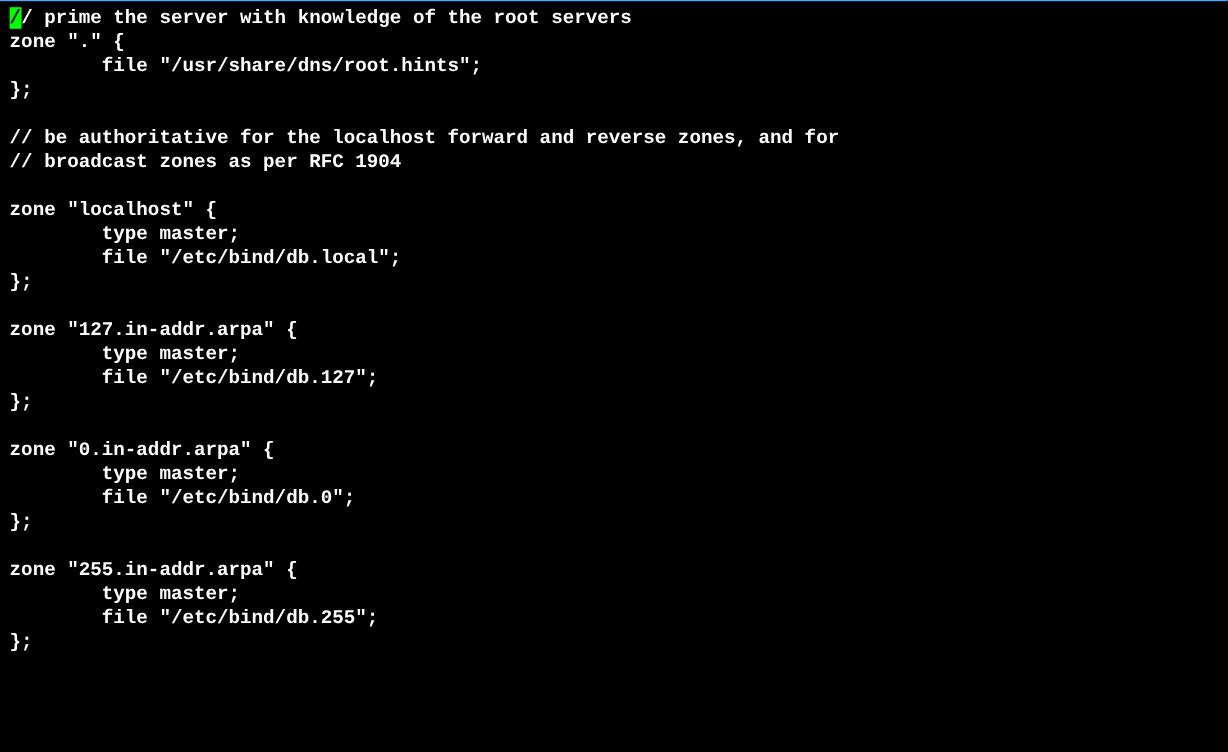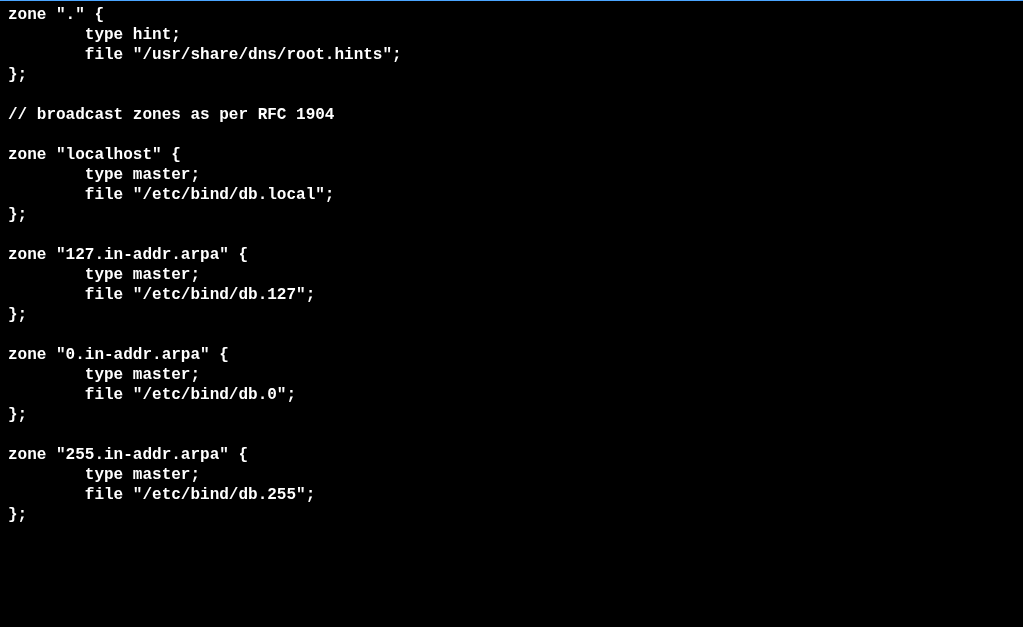--- a/index.html
+++ b/index.html
@@ -25,25 +25,26 @@
     }
     .cursor {
       background-color: #00ff00;
       color: #000000;
     }
   </style>
 </head>
 <body>
 
 <div>
+  <div class="line"><span class="cursor">/</span><span>/ prime the server with knowledge of the root servers</span></div>
   <div class="line">zone "." {</div>
-  <div class="line">        type hint;</div>
   <div class="line">        file "/usr/share/dns/root.hints";</div>
   <div class="line">};</div>
   <div class="line">&nbsp;</div>
+  <div class="line">// be authoritative for the localhost forward and reverse zones, and for</div>
   <div class="line">// broadcast zones as per RFC 1904</div>
   <div class="line">&nbsp;</div>
   <div class="line">zone "localhost" {</div>
   <div class="line">        type master;</div>
   <div class="line">        file "/etc/bind/db.local";</div>
   <div class="line">};</div>
   <div class="line">&nbsp;</div>
   <div class="line">zone "127.in-addr.arpa" {</div>
   <div class="line">        type master;</div>
   <div class="line">        file "/etc/bind/db.127";</div>

